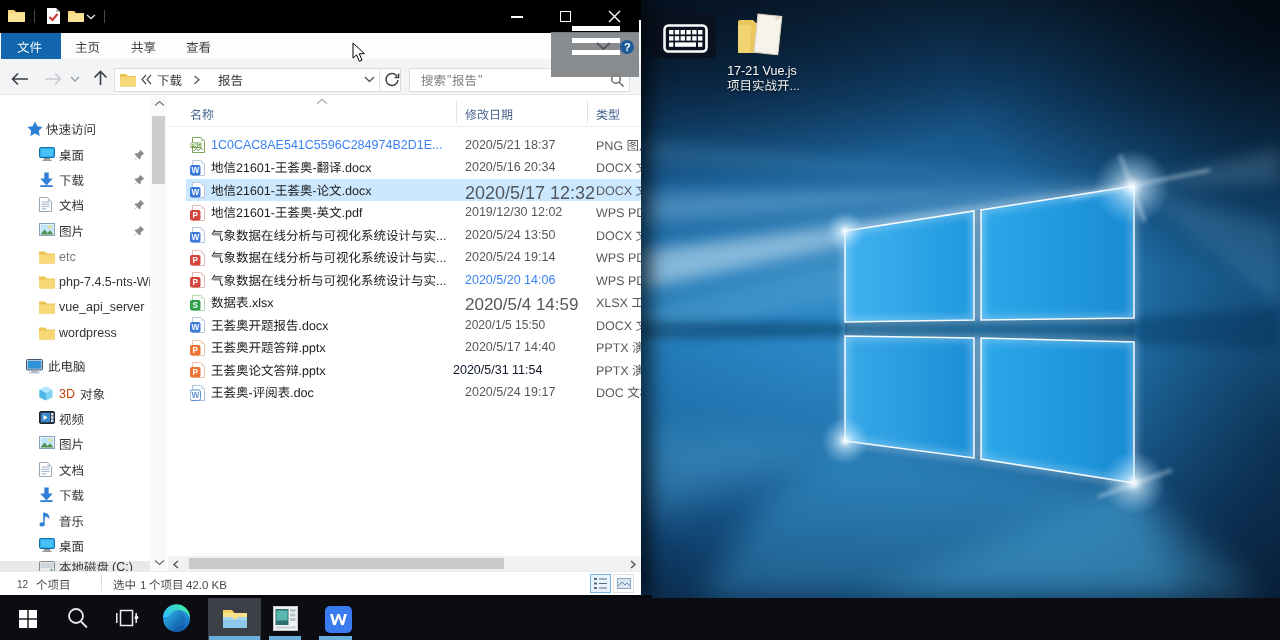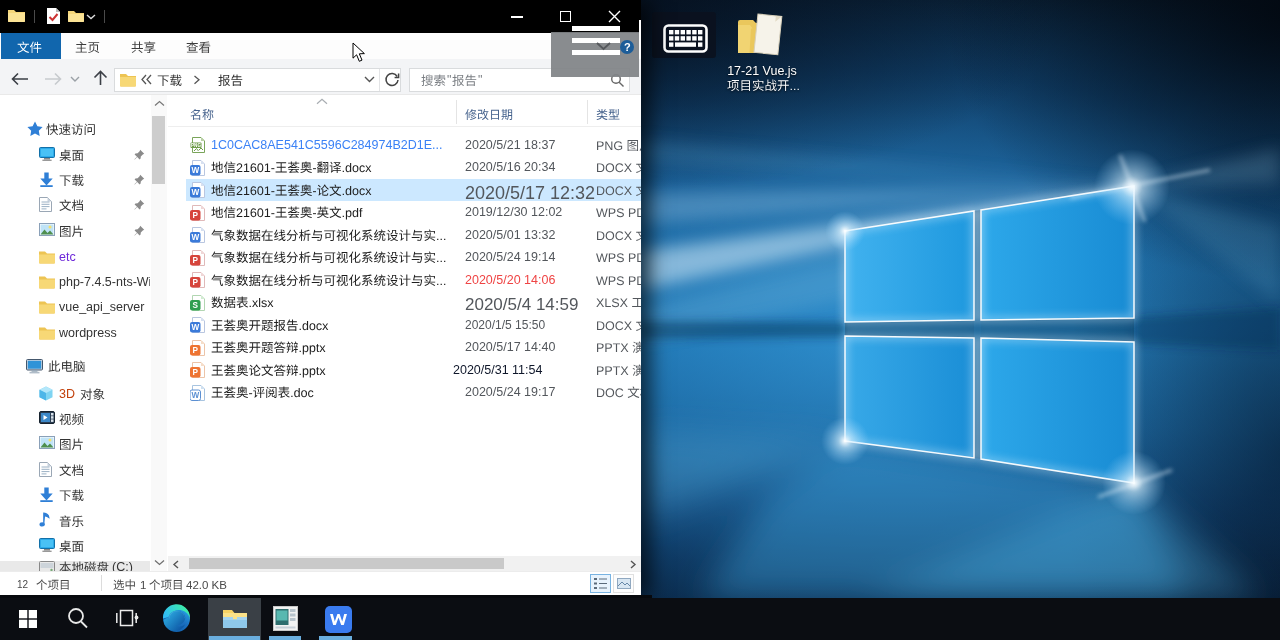--- a/index.html
+++ b/index.html
@@ -365,21 +365,21 @@
           <use href="#u7247" x="1000"></use>
         </g>
       </svg>
       <svg class="ab" style="left:134px;top:225px" width="11" height="11">
         <path d="M6.2,0.8 L10.2,4.8 L8.8,5.4 L6.8,7.4 L6.6,9.6 L5.6,10.4 L3.2,8 L0.8,10.6 L0.4,10.2 L3,7.8 L0.6,5.4 L1.4,4.4 L3.6,4.2 L5.6,2.2 Z" fill="#8a8a8a"></path>
       </svg>
       <svg class="ab" style="left:39px;top:250px" width="16" height="14">
         <path d="M0,1.5 h6 l2,2 h8 v9 a1,1 0 0 1 -1,1 H1 a1,1 0 0 1 -1,-1 Z" fill="#edc453"></path>
         <path d="M0,4.5 h16 v8 a1,1 0 0 1 -1,1 H1 a1,1 0 0 1 -1,-1 Z" fill="#f7d876"></path>
       </svg>
-      <div class="txt" style="left:59px;top:249.5px;font-size:12.5px;color:#6d28d9;width:91px;overflow:hidden;white-space:nowrap">etc</div>
+      <div class="txt" style="left:59px;top:249.5px;font-size:12.5px;color:#737373;width:91px;overflow:hidden;white-space:nowrap">etc</div>
       <svg class="ab" style="left:39px;top:275px" width="16" height="14">
         <path d="M0,1.5 h6 l2,2 h8 v9 a1,1 0 0 1 -1,1 H1 a1,1 0 0 1 -1,-1 Z" fill="#edc453"></path>
         <path d="M0,4.5 h16 v8 a1,1 0 0 1 -1,1 H1 a1,1 0 0 1 -1,-1 Z" fill="#f7d876"></path>
       </svg>
       <div class="txt" style="left:59px;top:274.9px;font-size:12.5px;color:#333;width:91px;overflow:hidden;white-space:nowrap">php-7.4.5-nts-Win32</div>
       <svg class="ab" style="left:39px;top:300px" width="16" height="14">
         <path d="M0,1.5 h6 l2,2 h8 v9 a1,1 0 0 1 -1,1 H1 a1,1 0 0 1 -1,-1 Z" fill="#edc453"></path>
         <path d="M0,4.5 h16 v8 a1,1 0 0 1 -1,1 H1 a1,1 0 0 1 -1,-1 Z" fill="#f7d876"></path>
       </svg>
       <div class="txt" style="left:59px;top:300.3px;font-size:12.5px;color:#333;width:91px;overflow:hidden;white-space:nowrap">vue_api_server</div>
@@ -664,21 +664,21 @@
           <use href="#u7edf" x="13000"></use>
           <use href="#u8bbe" x="14000"></use>
           <use href="#u8ba1" x="15000"></use>
           <use href="#u4e0e" x="16000"></use>
           <use href="#u5b9e" x="17000"></use>
           <use href="#u2e" x="18000"></use>
           <use href="#u2e" x="18278"></use>
           <use href="#u2e" x="18556"></use>
         </g>
       </svg>
-      <div class="txt" style="left:465px;top:227.55px;font-size:12.5px;color:#53575c">2020/5/01 13:32</div>
+      <div class="txt" style="left:465px;top:227.55px;font-size:12.5px;color:#53575c">2020/5/24 13:50</div>
       <svg class="tr " style="left:596px;top:227.55px;fill:#53575c" width="67" height="17">
         <g transform="translate(0,12) scale(0.0125)">
           <use href="#u44"></use>
           <use href="#u4f" x="722"></use>
           <use href="#u43" x="1500"></use>
           <use href="#u58" x="2222"></use>
           <use href="#u6587" x="3167"></use>
           <use href="#u6863" x="4167"></use>
         </g>
       </svg>
@@ -750,21 +750,21 @@
           <use href="#u7edf" x="13000"></use>
           <use href="#u8bbe" x="14000"></use>
           <use href="#u8ba1" x="15000"></use>
           <use href="#u4e0e" x="16000"></use>
           <use href="#u5b9e" x="17000"></use>
           <use href="#u2e" x="18000"></use>
           <use href="#u2e" x="18278"></use>
           <use href="#u2e" x="18556"></use>
         </g>
       </svg>
-      <div class="txt" style="left:465px;top:272.55px;font-size:12.5px;color:#ef4444">2020/5/20 14:06</div>
+      <div class="txt" style="left:465px;top:272.55px;font-size:12.5px;color:#3b82f6">2020/5/20 14:06</div>
       <svg class="tr " style="left:596px;top:272.55px;fill:#53575c" width="88" height="17">
         <g transform="translate(0,12) scale(0.0125)">
           <use href="#u57"></use>
           <use href="#u50" x="944"></use>
           <use href="#u53" x="1611"></use>
           <use href="#u50" x="2556"></use>
           <use href="#u44" x="3223"></use>
           <use href="#u46" x="3945"></use>
           <use href="#u6587" x="4833"></use>
           <use href="#u6863" x="5833"></use>

